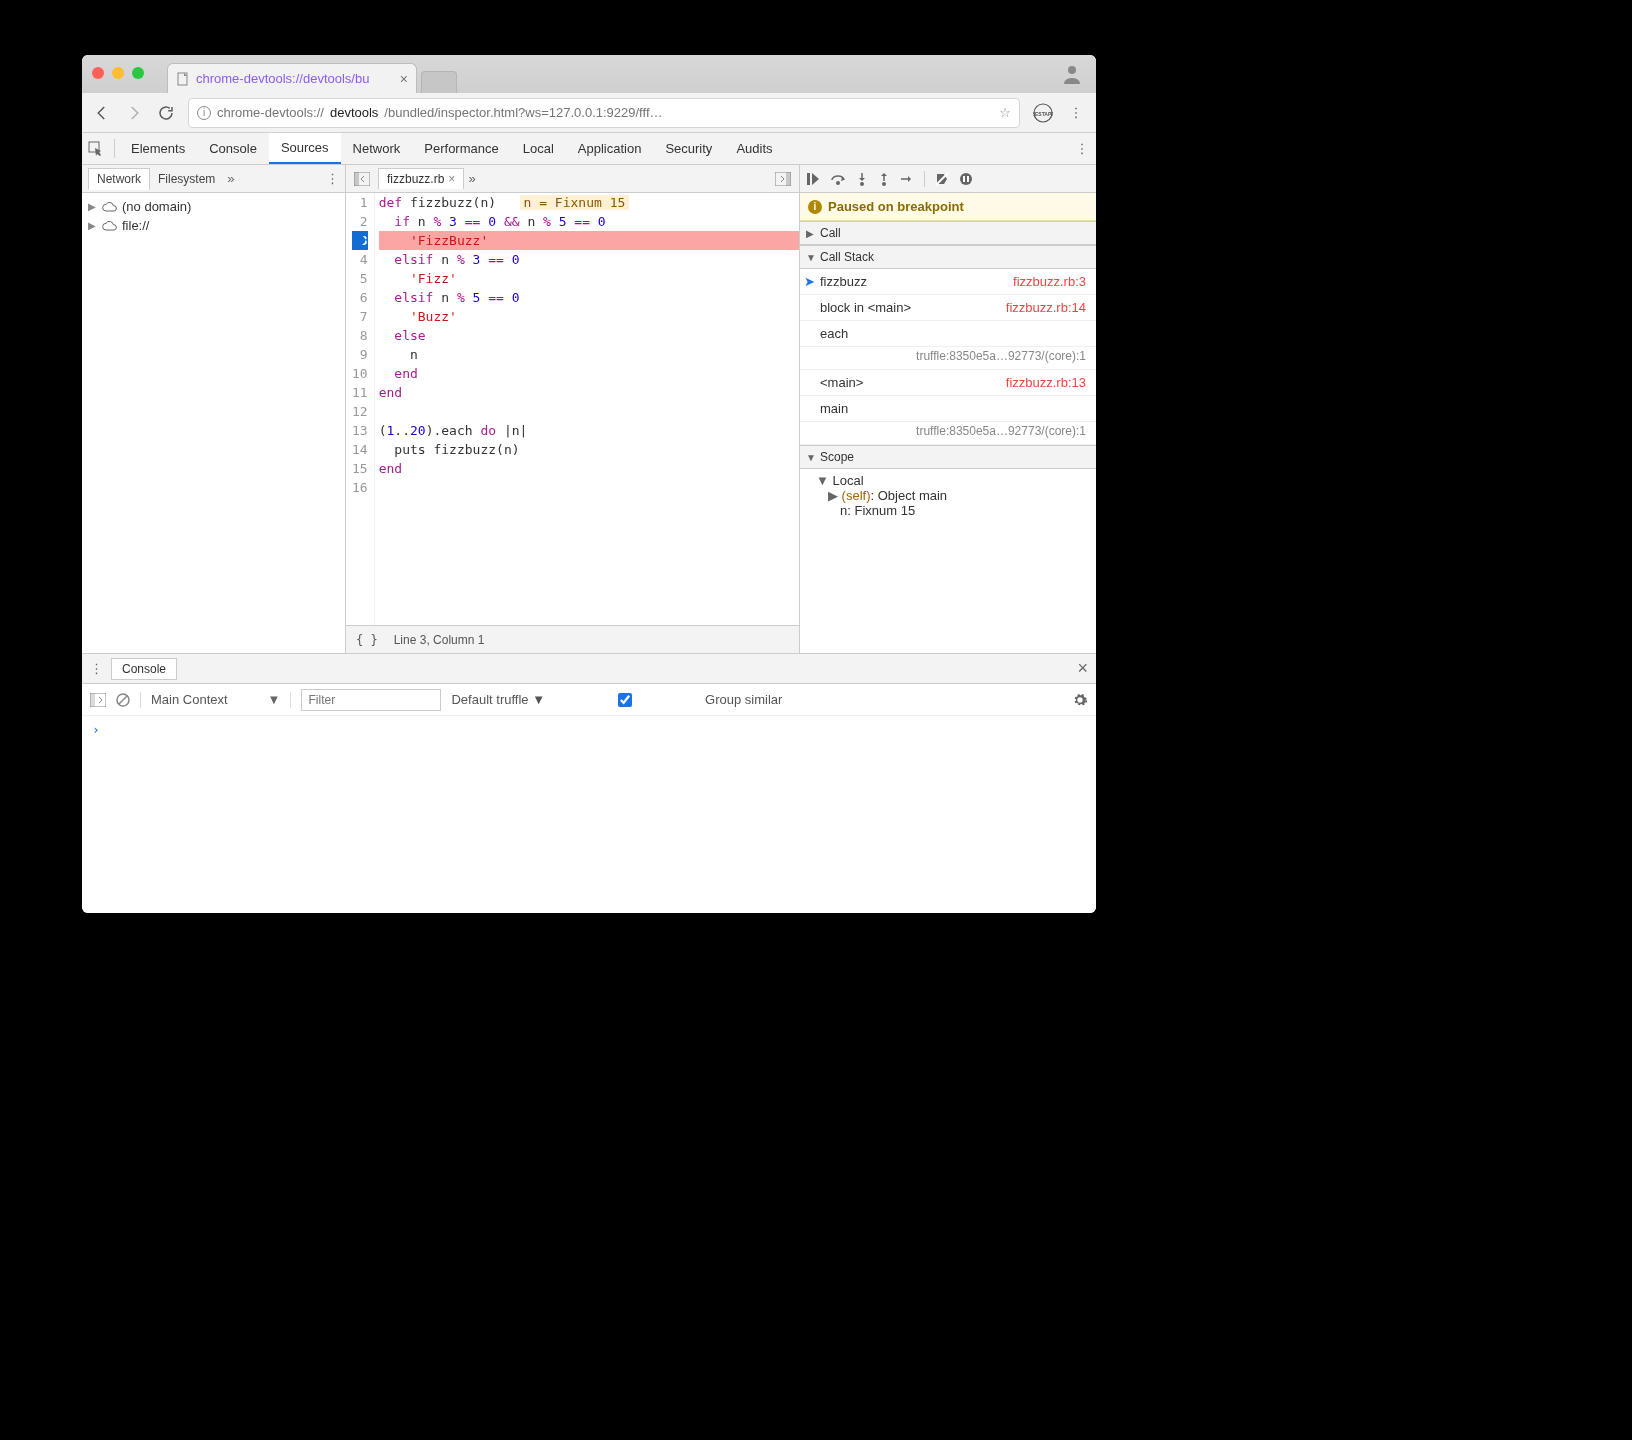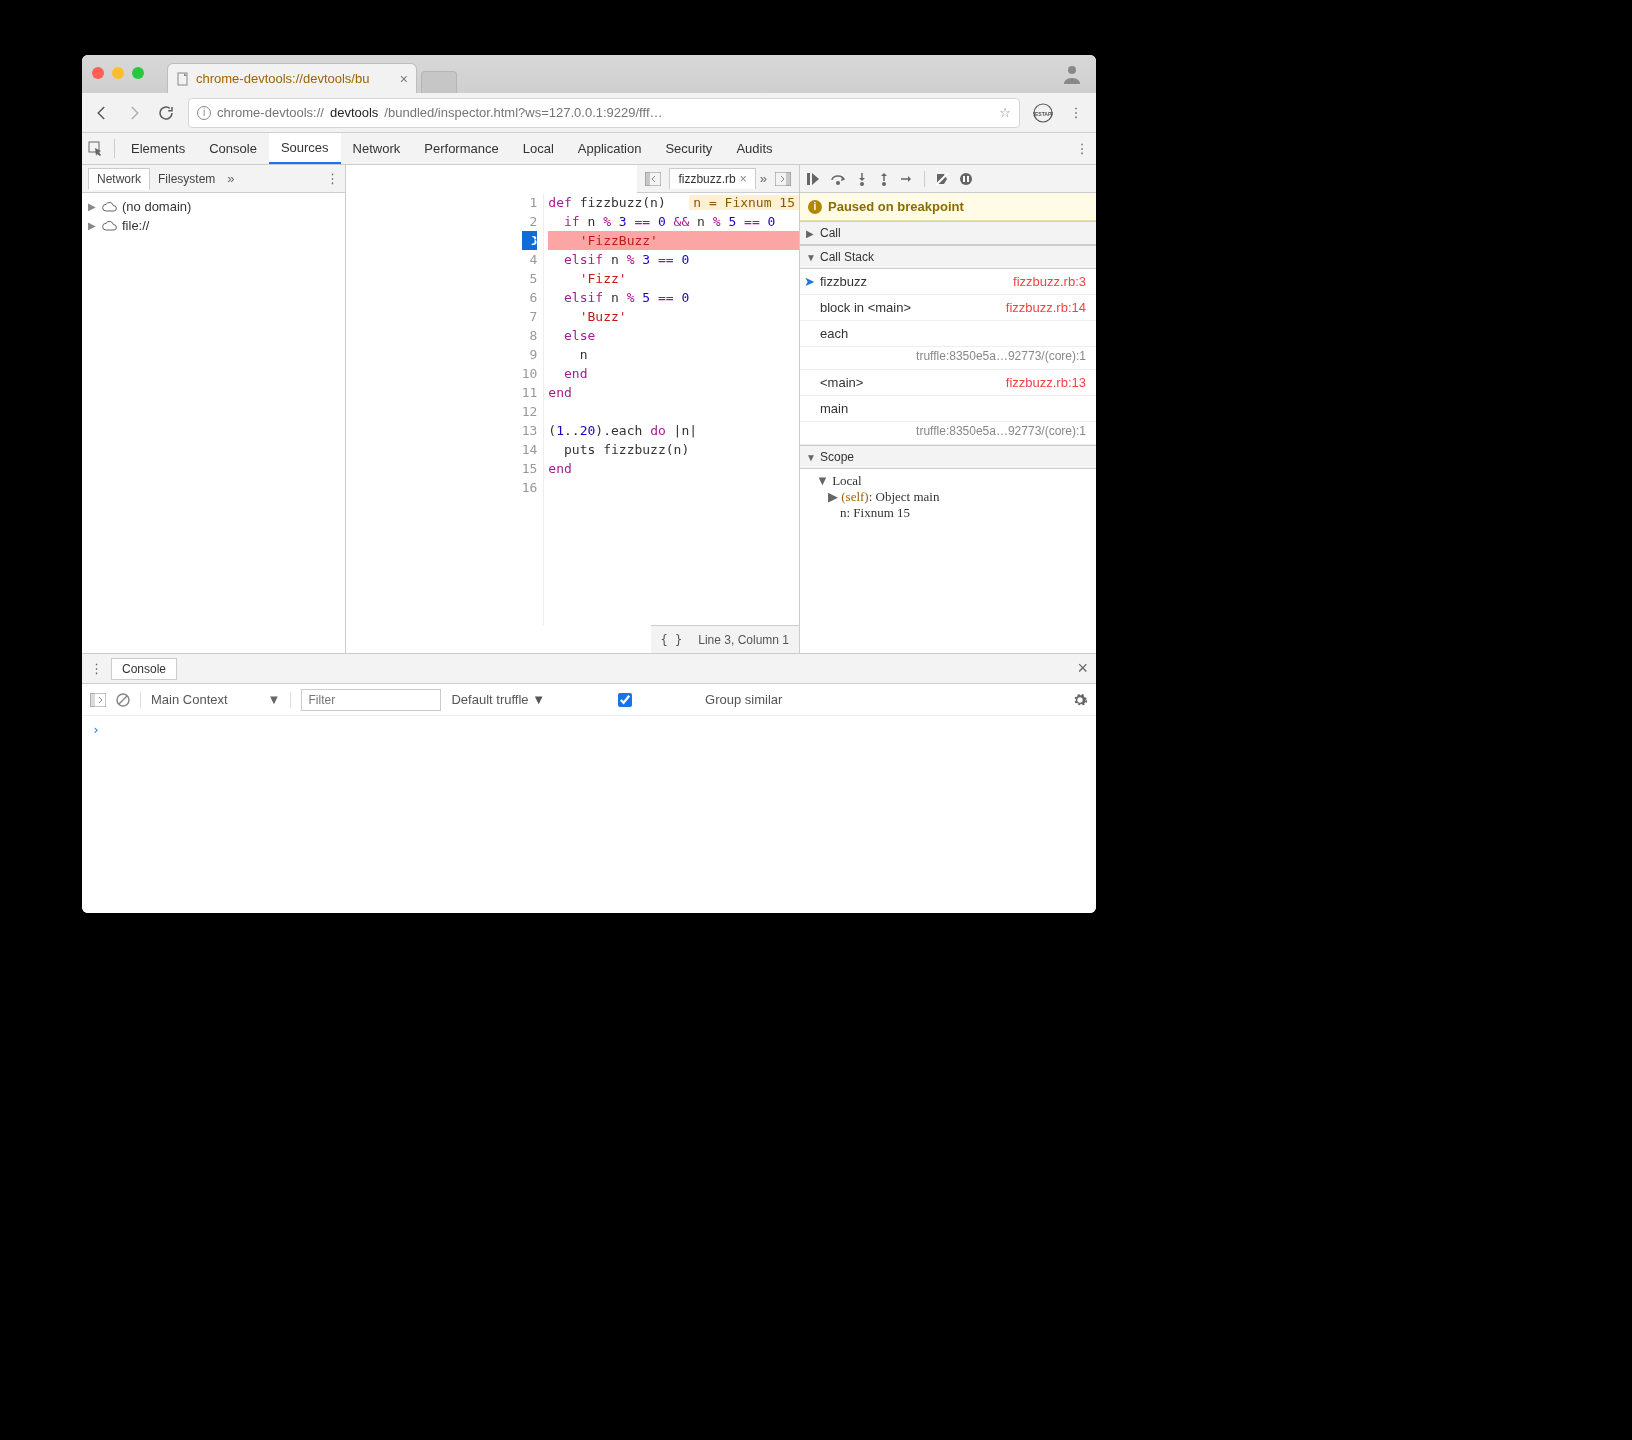--- a/index.html
+++ b/index.html
@@ -31,21 +31,21 @@
   .dt-body { flex: 1; display: flex; min-height: 0; }
   .navpane { width: 264px; border-right: 1px solid #ccc; display: flex; flex-direction: column; background:#fff; }
   .navpane-tabs { height: 28px; border-bottom: 1px solid #ccc; display: flex; align-items: center; padding: 0 6px; gap: 4px; background:#f3f3f3 }
   .subtab { padding: 3px 8px; font-size: 12px; color: #444; }
   .subtab.active { background: #fff; border: 1px solid #ccc; border-bottom: 1px solid #fff; margin-bottom:-1px; }
   .tree { padding: 4px 6px; font-size: 13px; }
   .tree-row { display: flex; align-items: center; gap: 4px; padding: 2px 0; }
   .tri { color:#888; font-size:10px; width:10px }
   .cloud { width:16px; height:12px; }
   
-  .editor { flex: 1; display: flex; flex-direction: column; border-right: 1px solid #ccc; min-width:0;align-items:flex-end; }
+  .editor { flex: 1; display: flex; flex-direction: column; border-right: 1px solid #ccc; min-width:0; }
   .ed-tabs { height: 28px; border-bottom: 1px solid #ccc; display: flex; align-items: center; background:#f3f3f3; padding:0 4px; gap:4px }
   .ed-tab { background: #fff; border:1px solid #ccc; border-bottom:none; padding: 3px 8px; font-size: 12px; display:flex; align-items:center; gap:4px; }
   .code { flex:1; display:flex; font-family: Menlo, monospace; font-size: 13px; line-height: 19px; overflow:hidden; }
   .gutter { background:#fff; color:#999; text-align:right; padding: 0 6px; border-right: 1px solid #eee; }
   .gutter .ln { height: 19px; }
   .gutter .ln.active { background:#116cd6; color:#fff; font-weight:bold; position:relative }
   .gutter .ln.active::after{content:"";position:absolute;right:-7px;top:0;border:9.5px solid transparent;border-left:7px solid #116cd6}
   .src { padding-left: 4px; white-space: pre; flex:1; position:relative }
   .src .line { height:19px; }
   .src .line.hl { background:#fca5a5; }
@@ -57,21 +57,21 @@
   .dbg-toolbar { height: 28px; border-bottom:1px solid #ccc; display:flex; align-items:center; padding:0 6px; gap:10px; background:#f3f3f3 }
   .dbg-toolbar svg{color:#666}
   .status-paused{background:#fffbe6;border-bottom:1px solid #e8e0b0;padding:6px 8px;color:#8a6d00;font-weight:bold;display:flex;align-items:center;gap:6px}
   .section-hdr{background:#f3f3f3;border-top:1px solid #ccc;border-bottom:1px solid #ccc;padding:4px 6px;color:#333;font-size:12px;display:flex;align-items:center;gap:4px}
   .section-hdr .tri{color:#666}
   .stack-row{padding:5px 10px 5px 20px;border-bottom:1px solid #eee;display:flex;justify-content:space-between}
   .stack-row.cur{position:relative}
   .stack-row.cur::before{content:"➤";color:#1a73e8;position:absolute;left:4px}
   .stack-row .loc{color:#ef4444}
   .stack-sub{padding:2px 10px 6px 30px;border-bottom:1px solid #eee;color:#888;font-size:12px;text-align:right}
-  .scope{padding:4px 10px 4px 16px;font-family:Liberation Serif, serif;font-size:13px}
+  .scope{padding:4px 10px 4px 16px;font-family:Liberation Sans, sans-serif;font-size:13px}
   .scope .ptr{color:#a16207}
   
   .drawer{height:260px;border-top:1px solid #ccc;display:flex;flex-direction:column;background:#fff}
   .drawer-tabs{height:30px;border-bottom:1px solid #ccc;display:flex;align-items:center;padding:0 8px;background:#f3f3f3;gap:8px}
   .drawer-tab{background:#fff;border:1px solid #ccc;padding:3px 10px;font-size:12px}
   .drawer-close{margin-left:auto;font-size:18px;color:#666}
   .console-bar{height:32px;border-bottom:1px solid #eee;display:flex;align-items:center;padding:0 8px;gap:10px;font-size:13px;color:#555}
   .console-bar input{border:1px solid #ccc;padding:3px 6px;font-size:12px;width:140px}
   .chk{width:14px;height:14px;accent-color:#1a73e8}
   .prompt{padding:6px 10px;color:#1a73e8;font-family:Menlo,monospace}
@@ -86,21 +86,21 @@
     <div class="traffic">
       <div class="dot r"></div>
       <div class="dot y"></div>
       <div class="dot g"></div>
     </div>
     <div class="tab">
       <svg width="14" height="14">
           <rect x="2" y="1" width="9" height="12" fill="none" stroke="#888"></rect>
           <path d="M8 1 L11 4 L8 4 Z" fill="#888"></path>
         </svg>
-      <span style="flex:1;overflow:hidden;text-overflow:ellipsis;white-space:nowrap;color:#a16207">chrome-devtools://devtools/bu</span>
+      <span style="flex:1;overflow:hidden;text-overflow:ellipsis;white-space:nowrap;color:#8b5cf6">chrome-devtools://devtools/bu</span>
       <span class="tab-close">×</span>
     </div>
     <div class="tab-ghost"></div>
     <div class="avatar-btn">
       <svg viewBox="0 0 24 24" width="24" height="24">
           <circle cx="12" cy="8" r="4" fill="#888"></circle>
           <path d="M4 22c0-4 4-6 8-6s8 2 8 6" fill="#888"></path>
         </svg>
     </div>
   </div>

